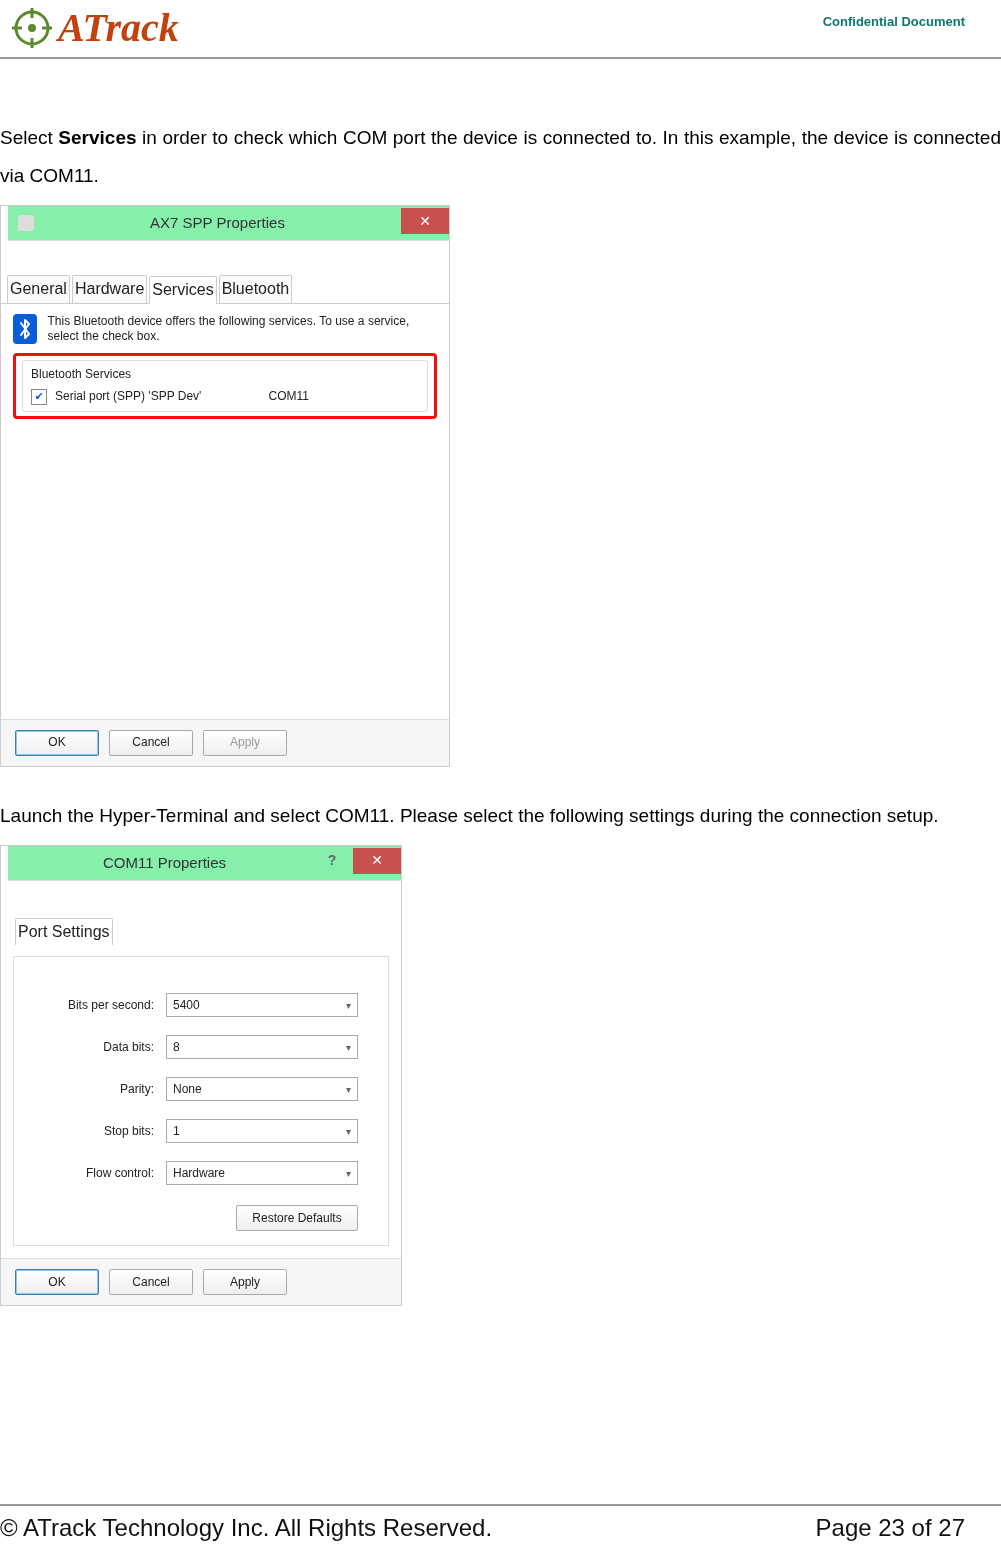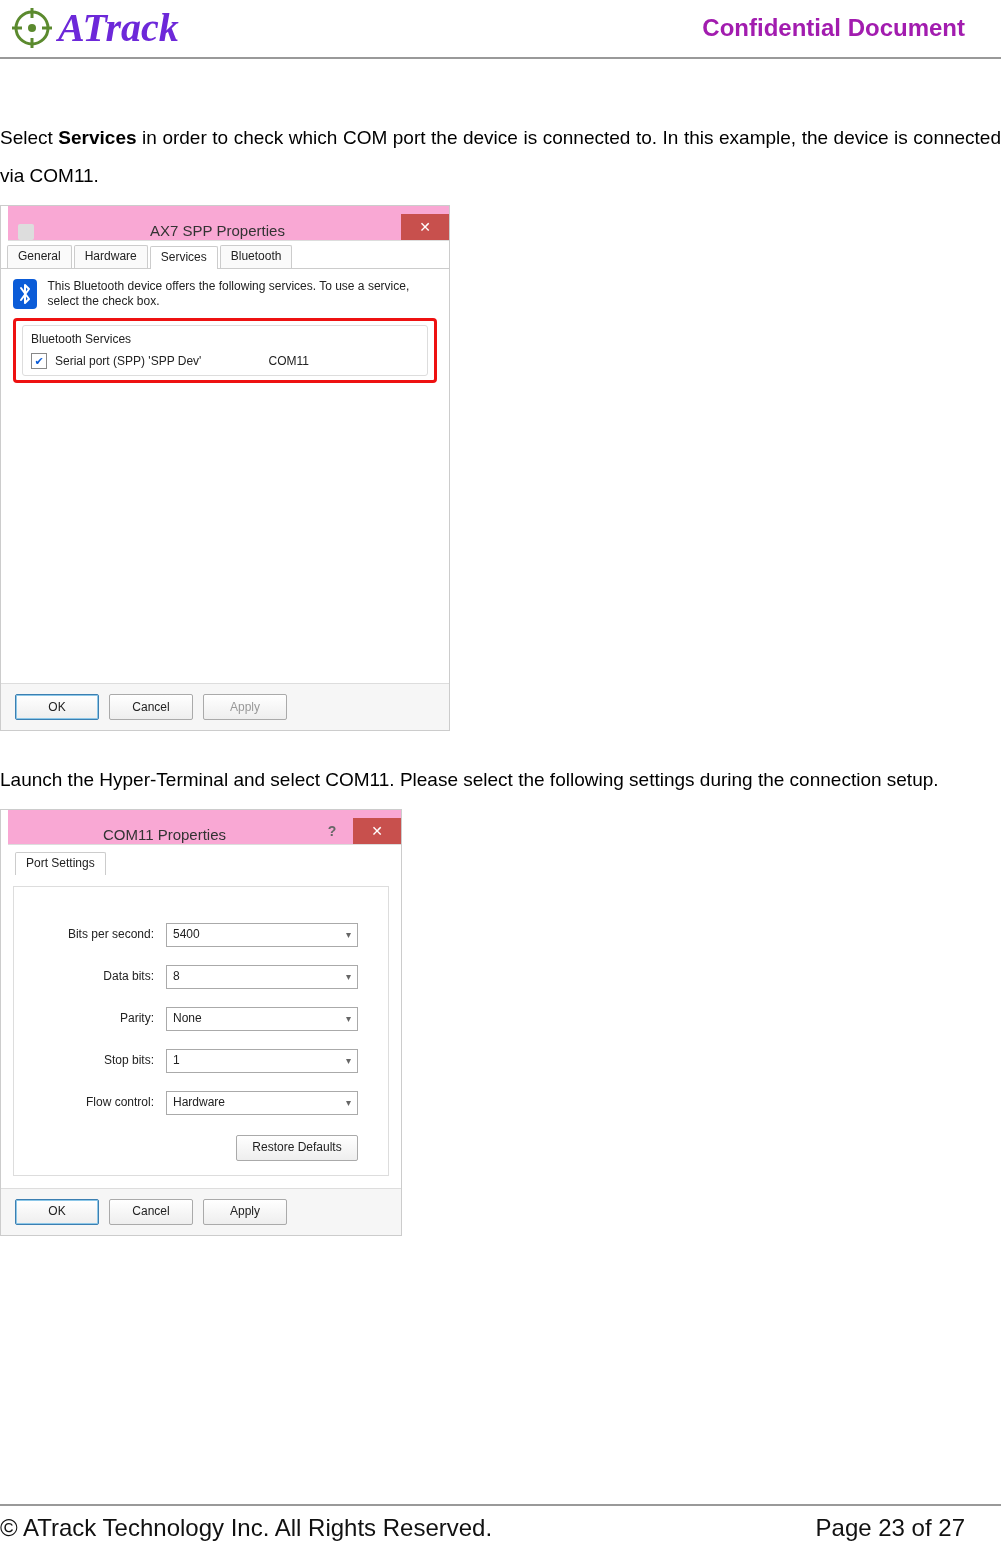--- a/index.html
+++ b/index.html
@@ -1,31 +1,31 @@
 <!DOCTYPE html>
 <html><head>
 <meta charset="utf-8">
 <style>
   html,body{margin:0;padding:0;background:#fff;font-family:Arial,Helvetica,sans-serif;color:#000;}
   .page{width:1001px;min-height:1550px;margin:0 auto;position:relative;box-sizing:border-box;display:flex;flex-direction:column;}
   .header{display:flex;align-items:flex-start;justify-content:space-between;border-bottom:2px solid #999;padding:4px 36px 6px 12px;}
-  .logo{display:flex;align-items:center;font-family:Georgia,serif;font-size:40px;font-weight:bold;font-style:italic;color:#6d28d9;}
+  .logo{display:flex;align-items:center;font-family:Georgia,serif;font-size:40px;font-weight:bold;font-style:italic;color:#c2410c;}
   .logo svg{margin-right:6px;}
-  .conf{font-weight:bold;font-size:24px;color:#a21caf;margin-top:10px;text-align:right;}
+  .conf{font-weight:bold;font-size:13px;color:#0f766e;margin-top:10px;text-align:right;}
   .body{flex:1 0 auto;padding:60px 0 0 0;font-size:19px;line-height:2.0;}
   .para{margin:0 0 10px 0;text-align:justify;}
   .para b{font-weight:bold;}
   .dialog{background:#fff;border:1px solid #ccc;width:448px;font-family:Tahoma,Arial,sans-serif;font-size:12px;color:#222;line-height:1.3;margin:4px 0 30px 0;}
-  .dlg-title{background:#f9a8d4;height:34px;display:flex;align-items:flex-end;justify-content:space-between;padding:0 0 0 10px;border-bottom:1px solid #ddd;margin-left:7px;}
+  .dlg-title{background:#86efac;height:34px;display:flex;align-items:center;justify-content:space-between;padding:0 0 0 10px;border-bottom:1px solid #ddd;margin-left:7px;}
   .dlg-title .t{flex:1;text-align:center;font-size:15px;color:#333;}
   .winbtns{display:flex;}
   .winbtn{width:42px;height:26px;display:flex;align-items:center;justify-content:center;font-size:14px;color:#666;margin-top:-4px;}
   .winbtn.close{background:#c8504d;color:#fff;width:48px;}
   .tabs{display:flex;padding:0 6px;border-bottom:1px solid #ccc;margin-top:4px;}
-  .tab{padding:3px 10px;border:1px solid #ccc;border-bottom:none;background:#fafafa;margin-right:2px;font-size:12px;border-radius:2px 2px 0 0;}
+  .tab{padding:3px 2px;border:1px solid #ccc;border-bottom:none;background:#fafafa;margin-right:2px;font-size:16px;border-radius:2px 2px 0 0;margin-top:30px;}
   .tab.active{background:#fff;position:relative;top:1px;}
   .dlg-inner{padding:10px 12px;}
   .intro{display:flex;gap:10px;align-items:flex-start;margin-bottom:8px;}
   .bt-icon{width:30px;height:30px;border-radius:4px;background:#0b5cd8;display:flex;align-items:center;justify-content:center;color:#fff;font-size:18px;font-weight:bold;}
   .group{border:3px solid #e11;border-radius:4px;padding:4px 6px;}
   .group-inner{border:1px solid #ddd;border-radius:3px;padding:6px 8px;}
   .group-title{font-size:12px;margin-bottom:6px;}
   .svc-row{display:flex;align-items:center;gap:8px;font-size:12px;}
   .chk{width:14px;height:14px;border:1px solid #888;background:#fff;display:inline-flex;align-items:center;justify-content:center;font-size:11px;color:#0b5cd8;}
   .svc-row .name{flex:0 0 auto;}

